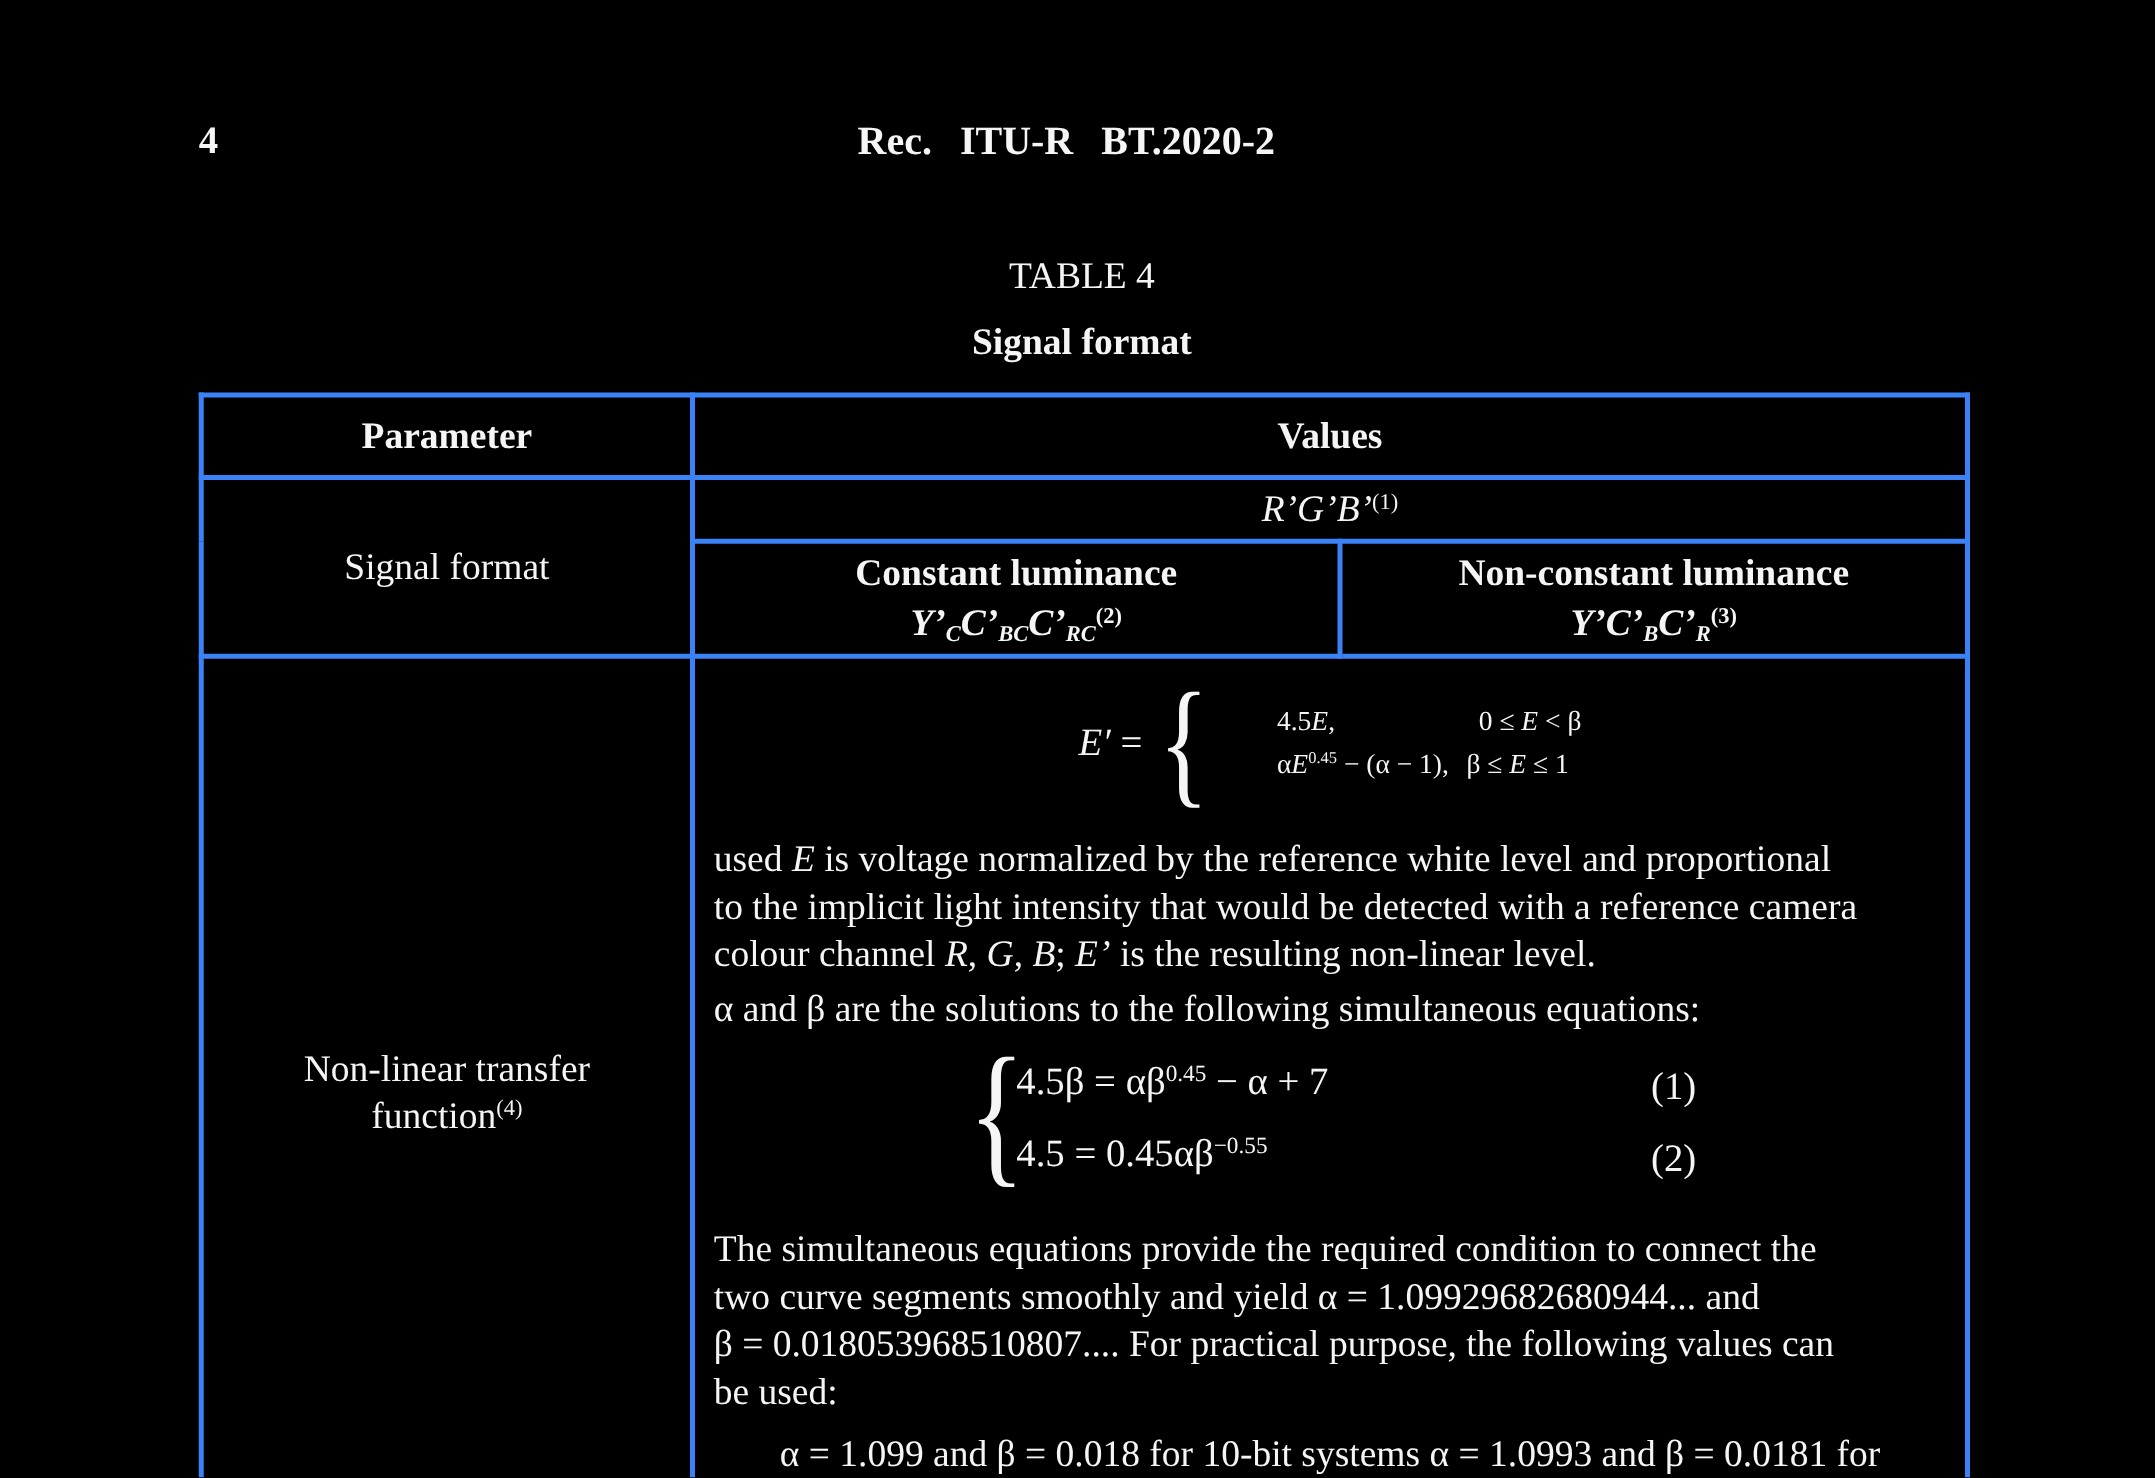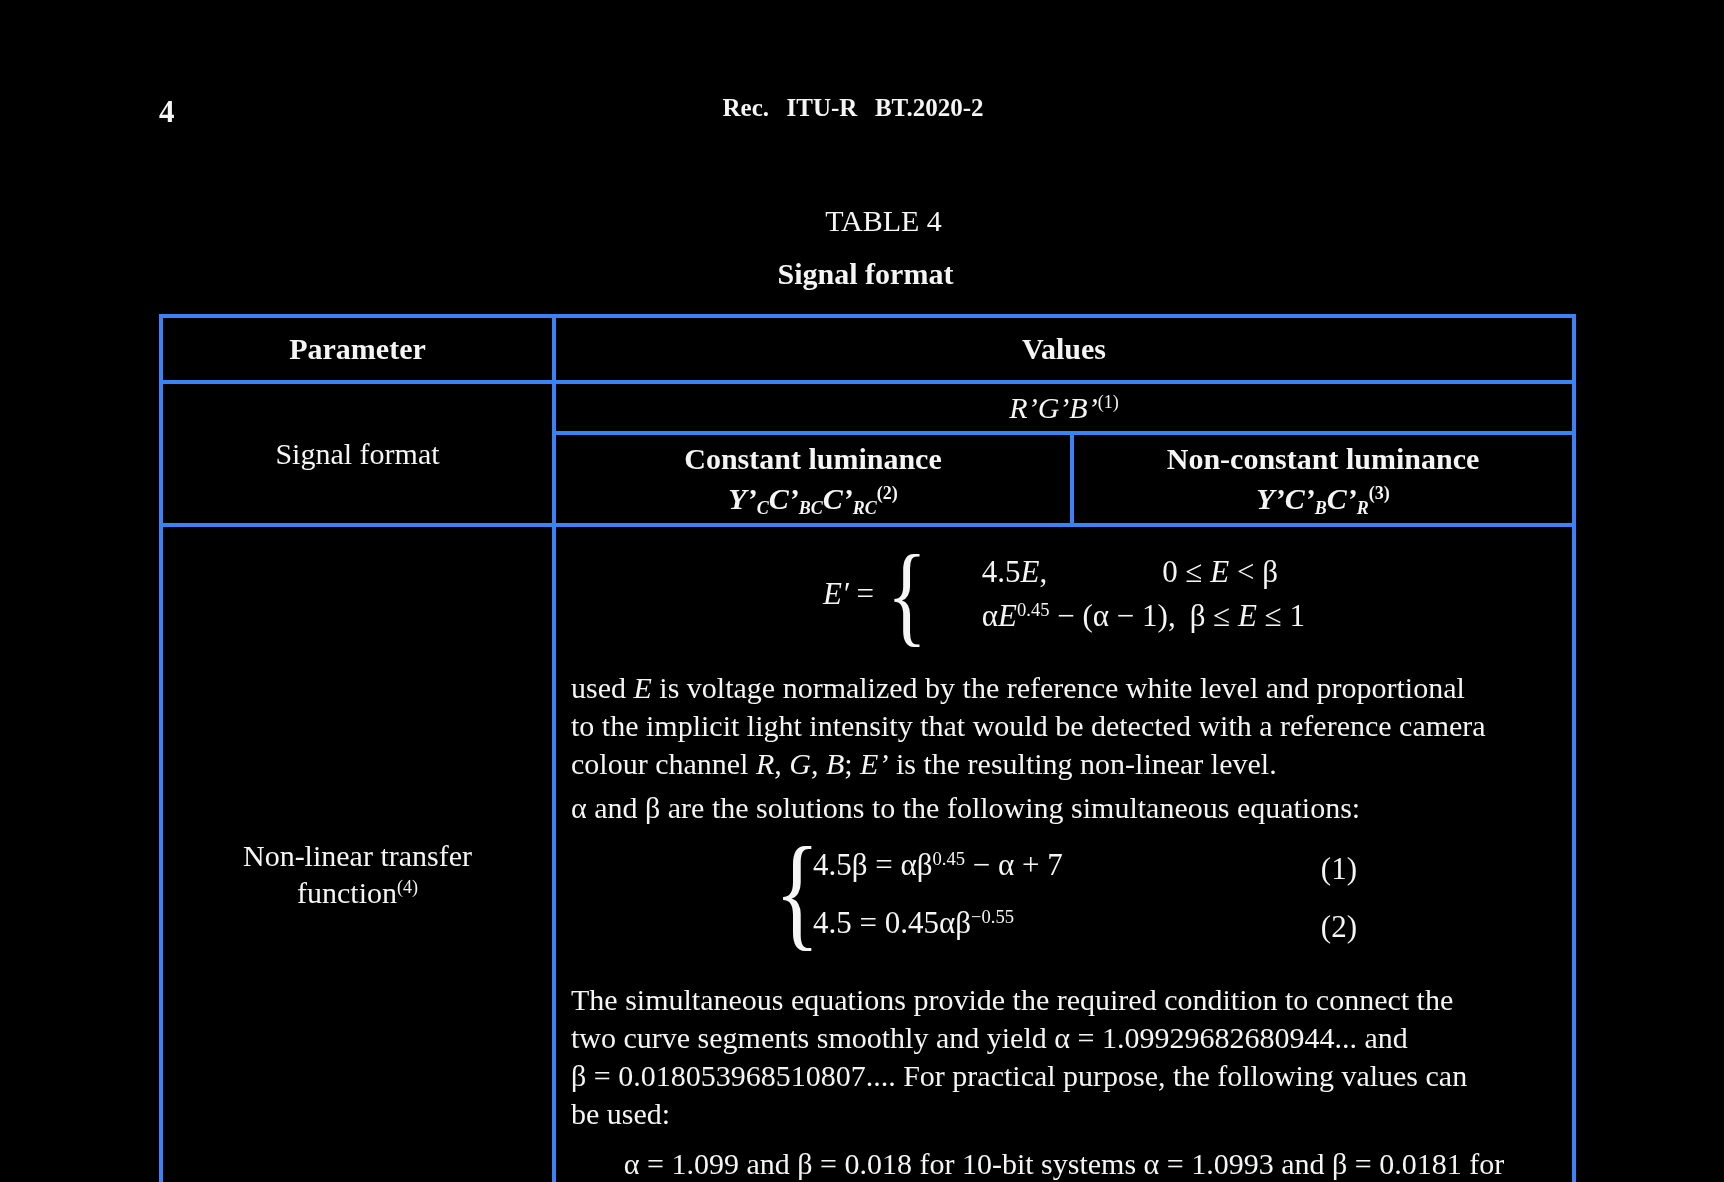--- a/index.html
+++ b/index.html
@@ -7,22 +7,22 @@
     position:relative;width:1724px;height:1182px;background:#000000;
     color:#f5f5f5;font-family:"Liberation Serif","DejaVu Serif",serif;
     overflow:hidden;
   }
   .it{font-style:italic;}
   sup{font-size:60%;font-style:normal;line-height:0;vertical-align:0.55em;}
   sub{font-size:60%;font-style:italic;line-height:0;vertical-align:-0.25em;}
 
   .hdr-num{position:absolute;left:159px;top:94px;font-size:31px;font-weight:bold;}
   .hdr-title{position:absolute;left:0;top:94px;width:1706px;text-align:center;
-    font-size:25px;font-weight:bold;word-spacing:0.45em;}
-  .cap-label{position:absolute;left:177px;top:204px;width:1413px;text-align:center;font-size:30px;}
+    font-size:32px;font-weight:bold;word-spacing:0.45em;}
+  .cap-label{position:absolute;left:159px;top:204px;width:1413px;text-align:center;font-size:30px;}
   .cap-title{position:absolute;left:159px;top:257px;width:1413px;text-align:center;font-size:30px;font-weight:bold;}
 
   table.sig{
     position:absolute;left:159px;top:314px;width:1413px;
     border-collapse:collapse;table-layout:fixed;
     border:3px solid #c2c2c2;font-size:30px;color:#f5f5f5;
   }
   table.sig td{border:4px solid #3b82f6;vertical-align:middle;}
   .c{text-align:center;}
   .hrow td{height:60px;font-weight:bold;}
@@ -32,21 +32,21 @@
   .label-cell{line-height:37px;}
   .big-cell{vertical-align:top;padding:0 15px;}
 
   .tl{line-height:38px;font-size:30px;}
   .gap6{margin-top:6px;}
 
   .pw{display:flex;justify-content:center;align-items:center;height:122px;margin-top:6px;}
   .brace{font-size:112px;line-height:1;transform:scaleX(0.75);transform-origin:center;font-weight:400;margin:0 2px;}
   .pw-lhs{font-size:31px;margin-right:4px;}
   .pw-col{display:flex;flex-direction:column;gap:8px;margin-left:2px;}
-  .pw-row{font-size:31px;margin-left:44px;}
+  .pw-row{font-size:22px;margin-left:44px;}
   .sp115{display:inline-block;width:115px;}
   .sp14{display:inline-block;width:14px;}
 
   .para{margin-top:14px;}
   .sim{position:relative;height:150px;margin-top:4px;font-size:31px;}
   .sim .brace2{position:absolute;left:196px;top:-2px;font-size:126px;line-height:1;transform:scaleX(0.75);transform-origin:center;}
   .sim .e1{position:absolute;left:242px;top:16px;}
   .sim .e2{position:absolute;left:242px;top:74px;}
   .sim .n1{position:absolute;right:200px;top:20px;}
   .sim .n2{position:absolute;right:200px;top:78px;}

